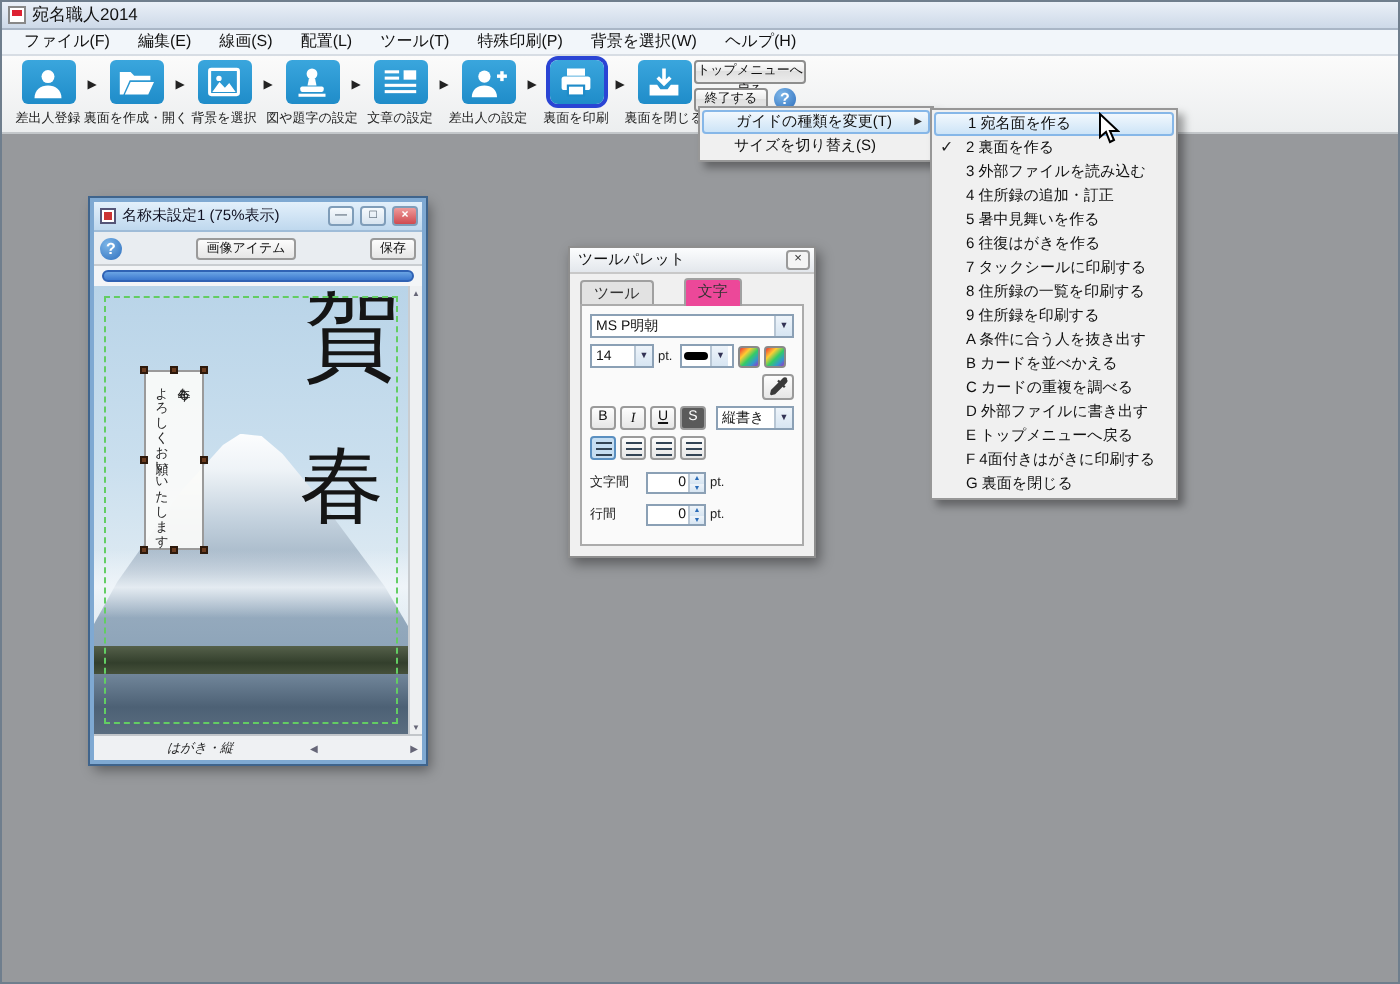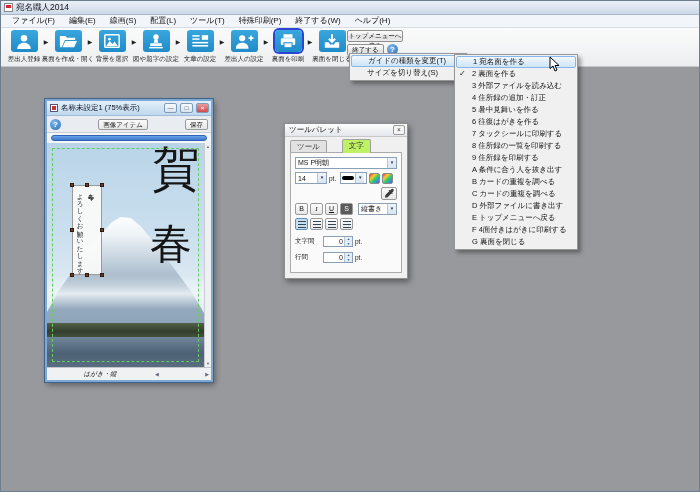--- a/index.html
+++ b/index.html
@@ -24,21 +24,21 @@
   .garrow { width:6px; font-size:6px; color:#222; margin-top:8px; text-align:center; }
   .tb-right { position:absolute; left:346px; top:2px; width:60px; }
   .btn7 { display:block; font-size:6.5px; color:#111; background:linear-gradient(180deg,#fdfdfd,#ebebeb 45%,#dfdfdf 46%,#ececec); border:1px solid #8e8e8e; border-radius:2px; text-align:center; }
   .btn-back { width:56px; height:12px; line-height:10px; }
   .btn-quit { width:37px; height:12px; line-height:10px; margin-top:2px; display:inline-block; vertical-align:top; }
   .helpcirc { display:inline-block; width:11px; height:11px; margin:2px 0 0 3px; border-radius:50%; background:radial-gradient(circle at 35% 30%,#7db6e8,#2e6fbe); color:#fff; font-size:8px; font-weight:bold; text-align:center; line-height:11px; vertical-align:top; }
 
   
   .popup { position:absolute; background:#f0f0f0; border:1px solid #979797; box-shadow:3px 3px 4px rgba(0,0,0,.35); padding:1px; z-index:30; }
   #guide-menu { left:348px; top:52px; width:118px; }
-  #guide-submenu { left:453px; top:53px; width:124px; }
+  #guide-submenu { left:464px; top:53px; width:124px; }
   .pmi { position:relative; height:12px; line-height:12px; font-size:7.5px; color:#111; padding-left:16px; display:flex; align-items:flex-start; }
   .pmi .pmlabel { flex:1; white-space:nowrap; }
   .pmi .pmarrow { font-size:5px; padding-right:3px; color:#333; }
   .pmi .pmcheck { position:absolute; left:3px; top:0; width:10px; font-size:8px; color:#222; }
   .pmi.hl { background:linear-gradient(180deg,#f2f8fd,#cde4f7); border:1px solid #86b7e8; border-radius:2px; height:12px; line-height:10px; }
 
   
   #cursor { position:absolute; left:548px; top:55px; z-index:40; }
 
   
@@ -76,21 +76,21 @@
   .tbox .vtext { writing-mode:vertical-rl; font-size:6.5px; line-height:11px; padding:3px 2px; color:#222; font-family:"Liberation Serif", serif; height:100%; }
   .handle { position:absolute; width:4px; height:4px; background:#6b3c20; border:1px solid #2e1a0c; }
 
   
   .palette { position:absolute; left:283px; top:122px; width:124px; height:156px; background:#f0f0f0; border:1px solid #8e8e8e; box-shadow:2px 3px 6px rgba(0,0,0,.4); z-index:20; display:flex; flex-direction:column; }
   .ptitle { height:13px; background:linear-gradient(180deg,#fcfdfe,#e3e7ec); border-bottom:1px solid #c8c8c8; display:flex; align-items:center; padding:0 2px 0 4px; }
   .ptitle .ptext { flex:1; font-size:7.5px; color:#111; }
   .pclose { width:12px; height:10px; font-size:6.5px; line-height:8px; text-align:center; border:1px solid #9a9a9a; border-radius:2px; background:#f4f4f4; color:#333; }
   .ptabs { display:flex; padding:3px 5px 0; gap:15px; }
   .ptab { font-size:7.5px; padding:1px 6px 0; height:13px; border:1px solid #a0a0a0; border-bottom:none; border-radius:2px 2px 0 0; background:#e2e2e2; color:#333; }
-  .ptab.active { background:#bef264; position:relative; z-index:2; height:14px; margin-top:-1px; }
+  .ptab.active { background:#ec4899; position:relative; z-index:2; height:14px; margin-top:-1px; }
   .pgroup { flex:1; margin:0 5px 5px; border:1px solid #ababab; background:#fafafa; padding:4px; margin-top:-1px; }
   .combo { display:flex; align-items:center; height:12px; border:1px solid #8ba0b5; background:#fff; }
   .combo .cval { flex:1; font-size:7px; padding-left:2px; color:#111; white-space:nowrap; overflow:hidden; }
   .combo .carr { width:9px; align-self:stretch; border-left:1px solid #b8c6d4; background:linear-gradient(180deg,#eef4fa,#d7e5f2); font-size:4.5px; color:#335; text-align:center; line-height:10px; }
   .prow { display:flex; align-items:center; margin-top:3px; gap:2px; }
   .ptlabel { font-size:6.5px; color:#222; }
   .swatch { width:12px; height:4px; background:#000; border-radius:2px; margin:0 1px; }
   .rainbow { width:11px; height:11px; border:1px solid #8a8a8a; border-radius:2px; background:linear-gradient(135deg,#e33 0%,#fc3 30%,#3c6 55%,#39c 78%,#93c 100%); }
   .stb { width:13px; height:12px; font-size:7px; line-height:10px; text-align:center; border:1px solid #9a9a9a; border-radius:2px; background:linear-gradient(180deg,#fdfdfd,#e6e6e6); color:#111; padding:0; }
   .stb.i { font-style:italic; font-family:"Liberation Serif", serif; }
@@ -115,21 +115,21 @@
     <span class="apptitle">宛名職人2014</span>
   </div>
 
   <div class="menubar">
       <div class="mitem">ファイル(F)</div>
       <div class="mitem">編集(E)</div>
       <div class="mitem">線画(S)</div>
       <div class="mitem">配置(L)</div>
       <div class="mitem">ツール(T)</div>
       <div class="mitem">特殊印刷(P)</div>
-      <div class="mitem">終了する(W)</div>
+      <div class="mitem">背景を選択(W)</div>
       <div class="mitem">ヘルプ(H)</div>
     </div>
 
   <div class="toolbar">
     <div class="gsteps">
         <div class="gstep">
           <div class="gicon">
             <svg viewBox="0 0 24 20">
               <circle cx="12" cy="7" r="3.6" fill="#fff"></circle>
               <path d="M4.5 19c0-4.5 3.4-7 7.5-7s7.5 2.5 7.5 7z" fill="#fff"></path>
@@ -269,21 +269,21 @@
       <div class="pmi">
         <span class="pmcheck"></span>
         <span class="pmlabel">9 住所録を印刷する</span>
       </div>
       <div class="pmi">
         <span class="pmcheck"></span>
         <span class="pmlabel">A 条件に合う人を抜き出す</span>
       </div>
       <div class="pmi">
         <span class="pmcheck"></span>
-        <span class="pmlabel">B カードの重複を調べる</span>
+        <span class="pmlabel">B カードを並べかえる</span>
       </div>
       <div class="pmi">
         <span class="pmcheck"></span>
         <span class="pmlabel">C カードの重複を調べる</span>
       </div>
       <div class="pmi">
         <span class="pmcheck"></span>
         <span class="pmlabel">D 外部ファイルに書き出す</span>
       </div>
       <div class="pmi">

